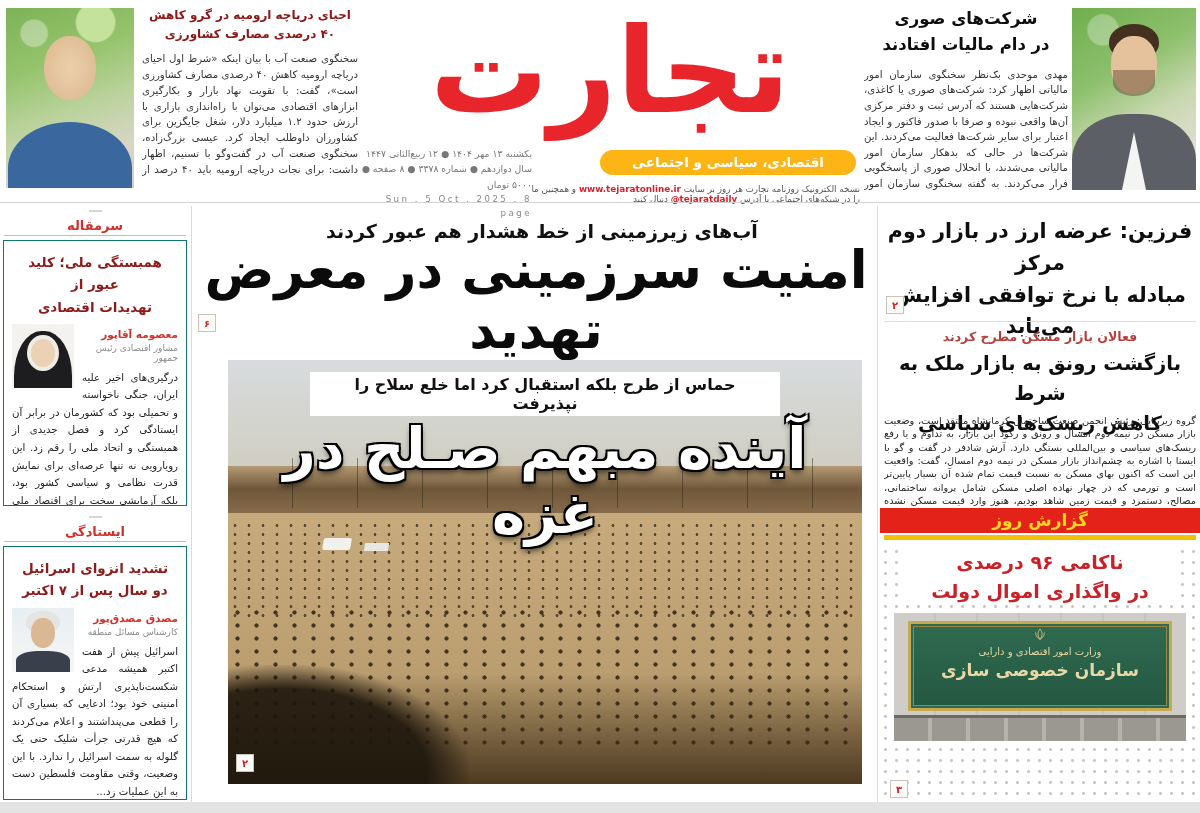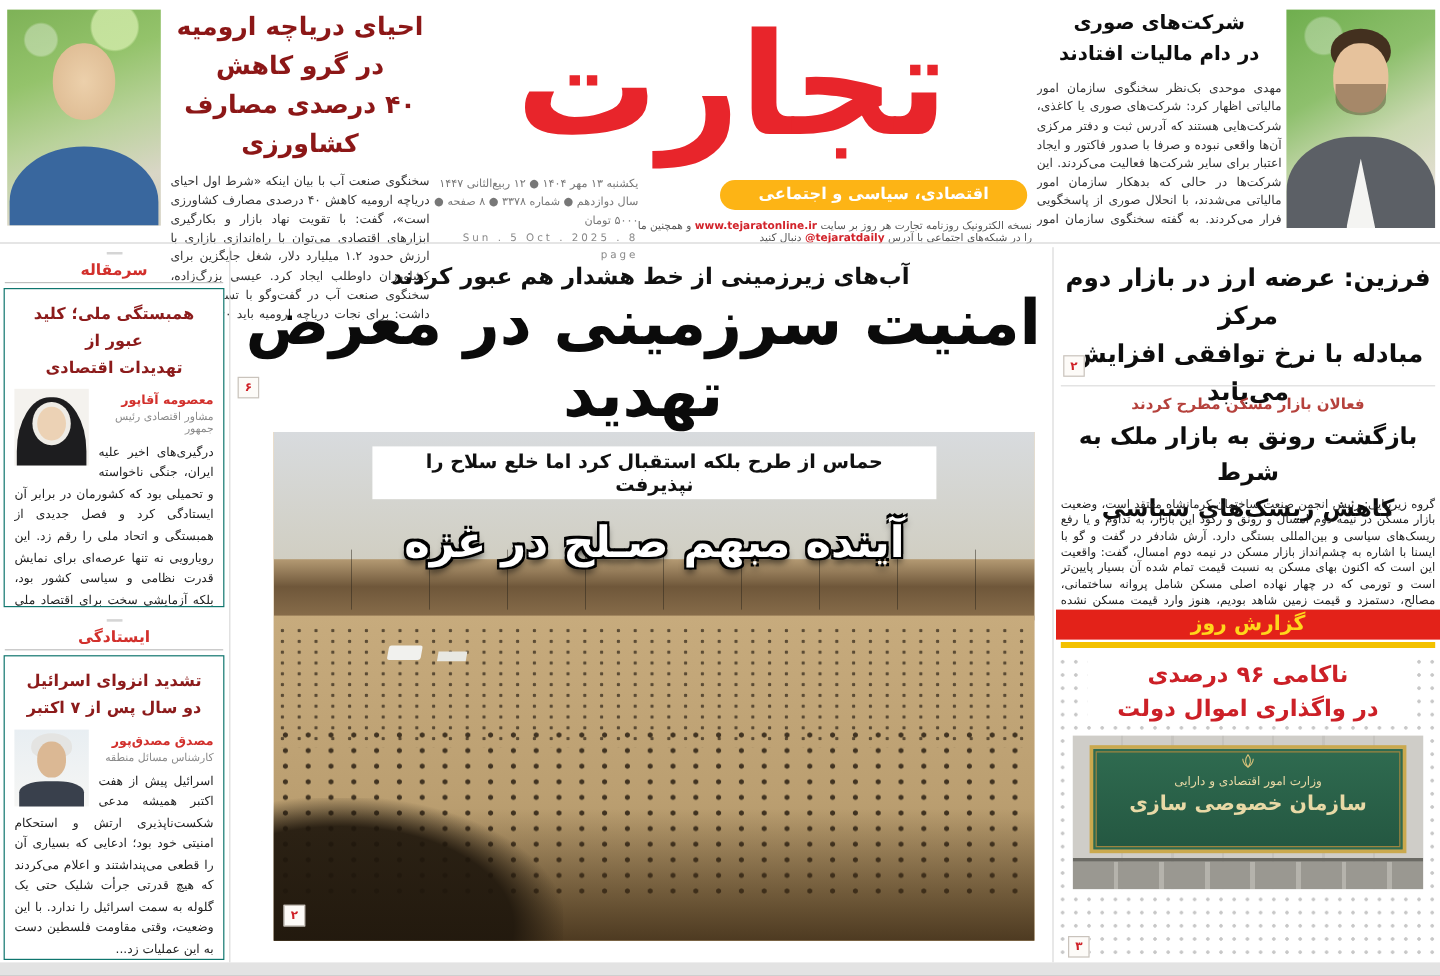--- a/index.html
+++ b/index.html
@@ -21,21 +21,21 @@
   .ph-tl { left:6px; top:8px; width:128px; height:180px; overflow:hidden;
     background:
       radial-gradient(circle at 22% 14%, rgba(255,255,255,.35) 0 7%, transparent 8%),
       radial-gradient(circle at 70% 8%, rgba(210,235,170,.8) 0 10%, transparent 11%),
       linear-gradient(160deg,#7eb257 0%, #94c36b 30%, #b9d29a 55%, #d9d6c6 80%, #d2cfc0 100%); }
   .tl-face { position:absolute; left:38px; top:28px; width:52px; height:64px;
       background:radial-gradient(#ecd0ab,#dbb78e); border-radius:48%; }
   .tl-torso { position:absolute; left:2px; right:2px; bottom:0; height:66px; background:#39679e;
       border-radius:50% 50% 0 0 / 70% 70% 0 0; }
   .tl-text { left:142px; top:6px; width:216px; }
-  .tl-title { color:#8c1717; font-weight:bold; font-size:21px; line-height:1.55; text-align:center; }
+  .tl-title { color:#8c1717; font-weight:bold; font-size:12px; line-height:1.55; text-align:center; }
   .tl-body { margin-top:8px; font-size:10.2px; line-height:1.55; color:#333; height:128px; overflow:hidden; }
 
   
   .top-tag { left:558px; top:0; width:146px; height:38px; background:#e8252b; color:#fff;
              font-size:24px; font-weight:bold; text-align:center; line-height:34px; overflow:hidden; }
   .logo { left:362px; top:-4px; width:496px; height:158px; color:#e8252b; font-weight:bold;
           font-size:118px; text-align:center; line-height:150px; letter-spacing:-2px;
           text-shadow:0 0 2px rgba(255,255,255,.6); }
   .ribbon { left:600px; top:150px; width:256px; height:25px; background:#fdb415; border-radius:13px;
             color:#fff; font-weight:bold; font-size:13.5px; text-align:center; line-height:25px; }
@@ -88,22 +88,22 @@
       background-image:radial-gradient(circle, rgba(35,25,14,.95) 1.8px, transparent 2.4px);
       background-size:19px 13px; }
   .gz-fg { position:absolute; left:0; right:0; bottom:0; height:26%;
       background:linear-gradient(to top, rgba(62,44,22,.85), rgba(62,44,22,0)); }
   .gz-blob { position:absolute; left:-4%; bottom:-8%; width:42%; height:36%;
       background:radial-gradient(ellipse at 30% 70%, rgba(30,22,12,.9) 0 55%, transparent 72%); }
   .gz-tent { position:absolute; left:15%; top:42%; width:28px; height:12px; background:#f1f1ee;
       border-radius:2px; transform:skewX(-10deg); box-shadow:40px 3px 0 -2px #e8e8e2; }
   .gz-strip { position:relative; margin:12px auto 0; width:470px; background:#fff; padding:3px 10px;
       text-align:center; font-weight:bold; font-size:16px; z-index:4; }
-  .gz-overlay { position:relative; margin-top:16px; text-align:center; color:#fff; font-weight:bold;
-      font-size:36px; z-index:4;
+  .gz-overlay { position:relative; text-align:center; color:#fff; font-weight:bold;
+      font-size:56px; z-index:4;
       text-shadow:2px 2px 0 #000, -2px 2px 0 #000, 2px -2px 0 #000, -2px -2px 0 #000, 0 4px 6px rgba(0,0,0,.7); }
   .gz .pgbox { left:8px; bottom:12px; }
 
   
   .a1-title { left:884px; top:216px; width:312px; text-align:center; font-weight:bold; font-size:20.5px;
       line-height:1.55; color:#0e0e0e; }
   .rc-div { left:884px; top:321px; width:312px; height:1px; background:#dcdcdc; position:absolute; }
   .a2-kicker { left:884px; top:329px; width:312px; text-align:center; color:#b5413c; font-size:12.5px; font-weight:bold; }
   .a2-title { left:884px; top:349px; width:312px; text-align:center; font-weight:bold; font-size:19.5px;
       line-height:1.55; color:#0e0e0e; }

